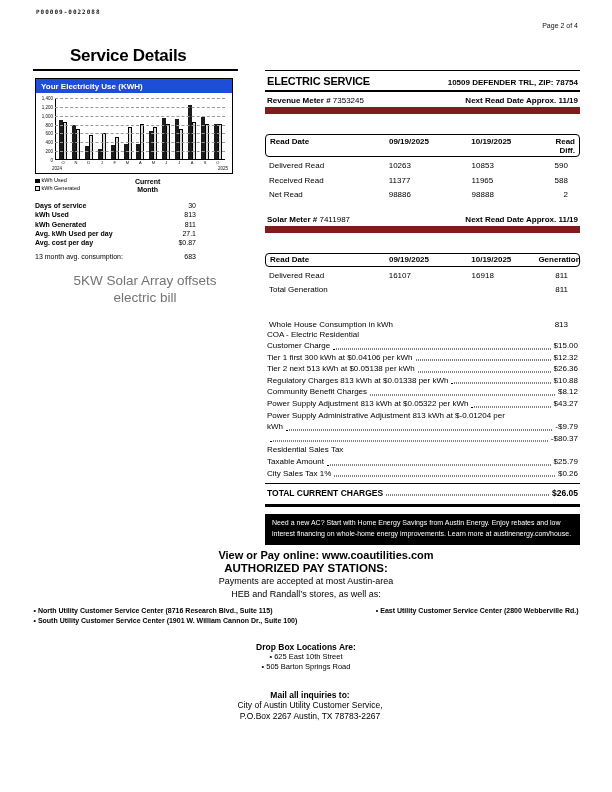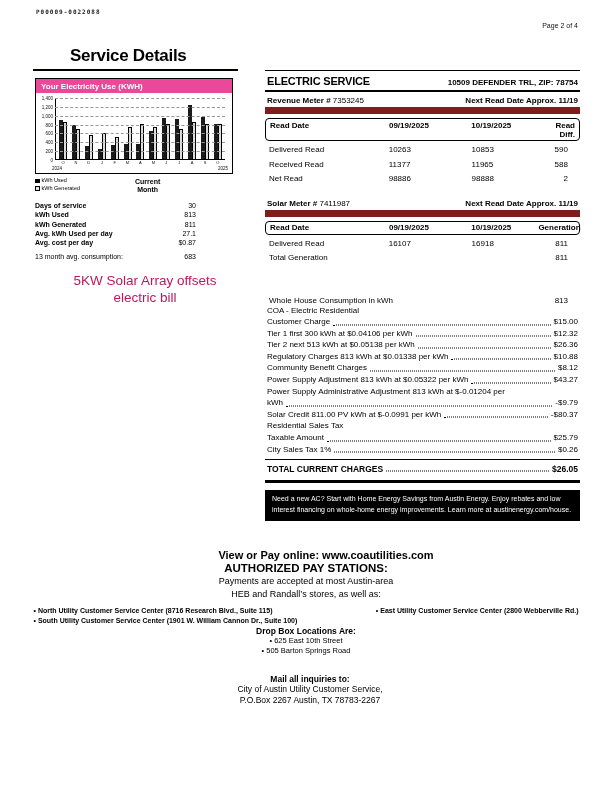--- a/index.html
+++ b/index.html
@@ -10,21 +10,21 @@
     font-size:6px; font-weight:bold; letter-spacing:1px; color:#222; }
   .page-label { position:absolute; top:22px; right:34px; font-size:7px; color:#111; }
 
   .doc-title { position:absolute; top:46px; left:70px; font-size:17px; font-weight:bold; letter-spacing:-0.3px; }
   .doc-title-rule { position:absolute; top:69px; left:33px; width:205px; height:2px; background:#000; }
 
   
   .left-col { position:absolute; left:35px; top:78px; width:198px; }
 
   .chart-card { border:1.5px solid #000; background:#fff; }
-  .chart-titlebar { background:#ec4899; color:#fff; font-size:8px; font-weight:bold; padding:2.5px 5px; }
+  .chart-titlebar { background:#1d4ed8; color:#fff; font-size:8px; font-weight:bold; padding:2.5px 5px; }
   .chart-body { position:relative; height:62px; margin:5px 7px 13px 19px; }
   .gridline { position:absolute; left:0; right:0; border-top:1px dashed #999; }
   .ylabel { position:absolute; right:100%; margin-right:2px; font-size:4.5px; transform:translateY(-50%); color:#111; }
   .bars { position:absolute; inset:0; display:flex; align-items:flex-end; justify-content:space-between;
     padding:0 3px; border-left:1px solid #000; border-bottom:1px solid #000; }
   .bar-group { position:relative; height:100%; display:flex; align-items:flex-end; }
   .bar { width:4px; }
   .bar.used { background:#1b1b1b; }
   .bar.gen { background:#dcdcdc; border:0.5px solid #000; border-bottom:none; }
   .xlabel { position:absolute; top:100%; left:50%; transform:translateX(-50%); margin-top:1px; font-size:4px; color:#111; }
@@ -53,46 +53,46 @@
   .es-header { display:flex; justify-content:space-between; align-items:baseline;
     border-top:1px solid #000; border-bottom:2px solid #000; padding:4px 2px 3px 2px; }
   .es-heading { font-size:11px; font-weight:bold; letter-spacing:-0.2px; }
   .es-address { font-size:8px; font-weight:bold; }
 
   .meter-line { display:flex; justify-content:space-between; font-size:8px; font-weight:bold;
     padding:4px 2px 2px 2px; border-bottom:7px solid #7f1d1d; }
   .meter-line .num { font-weight:normal; }
 
   .m-grid { display:grid; grid-template-columns:39% 27% 22% 12%; }
-  .m-headbox { border:1px solid #000; border-radius:4px; margin-top:4px; padding:1.5px 4px;
+  .m-headbox { border:1px solid #000; border-radius:4px; margin-top:20px; padding:1.5px 4px;
     font-size:8px; font-weight:bold; }
   .m-row { padding:1.5px 4px; font-size:8px; line-height:9px; margin-top:2.5px; }
   .c4 { text-align:right; }
   .m-row .c4 { padding-right:8px; }
 
   .meter-block { margin-bottom:10px; }
-  .whole-house { display:flex; justify-content:space-between; font-size:8px; padding:0 12px 0 4px; margin-top:32px; }
+  .whole-house { display:flex; justify-content:space-between; font-size:8px; padding:0 12px 0 4px; margin-top:24px; }
 
   .charges { font-size:8px; }
   .charge-row { display:flex; align-items:flex-end; line-height:11.6px; padding:0 2px; }
   .charge-label { white-space:nowrap; }
   .charge-leader { flex:1; border-bottom:1.3px dotted #000; margin:0 3px; transform:translateY(-2.5px); min-width:8px; }
   .total-row { display:flex; align-items:flex-end; font-weight:bold; font-size:8.5px;
     border-top:1px solid #000; border-bottom:3px solid #000; margin-top:4px; padding:4px 2px 6px 2px; }
 
   .promo-box { margin-top:7px; background:#000; color:#fff; font-size:7px; line-height:10.5px; padding:4px 7px 6px 7px; }
 
   
   .footer { position:absolute; left:0; top:549px; width:612px; text-align:center; }
   .pay-online { font-size:11px; font-weight:bold;padding-left:40px; }
   .pay-stations-heading { font-size:11.5px; font-weight:bold; margin-top:1px; }
   .pay-sub { font-size:9px; line-height:11px; margin-top:2px; }
   .stations { width:545px; margin:6px auto 0 auto; font-size:7px; font-weight:bold; text-align:left; line-height:10px; }
   .stations-row1 { display:flex; justify-content:space-between; }
-  .dropbox { }
+  .dropbox { margin-top:16px; }
   .dropbox-heading, .mail-heading { font-size:8.5px; font-weight:bold; }
   .dropbox-item, .mail-line { font-size:7.5px; line-height:9.5px; }
   .mail-block { margin-top:19px;margin-left:8px; }
   .mail-line { font-size:8.5px; line-height:10.5px; }
 </style>
 </head>
 <body>
 
 <div class="page">
 
@@ -233,21 +233,21 @@
           <span class="val">$0.87</span>
         </div>
         </div>
       <div class="stat-footer">
         <span>13 month avg. consumption:</span>
         <span>683</span>
       </div>
     </div>
   </div>
 
-  <div class="annotation" style="color: #be185d;">
+  <div class="annotation" style="color: #737373;">
     <div>5KW Solar Array offsets</div>
     <div>electric bill</div>
   </div>
 
   <div class="right-col">
     <div class="es-header">
       <span class="es-heading">ELECTRIC SERVICE</span>
       <span class="es-address">10509 DEFENDER TRL, ZIP: 78754</span>
     </div>
 
@@ -355,21 +355,20 @@
           <div class="charge-row no-amount">
           <span class="charge-label">Power Supply Administrative Adjustment 813 kWh at $-0.01204 per</span>
 
         </div>
           <div class="charge-row">
           <span class="charge-label">kWh</span>
           <span class="charge-leader"></span>
           <span class="charge-amount">-$9.79</span>
         </div>
           <div class="charge-row">
-          <span class="charge-label">Solar Credit 811.00 PV kWh at $-0.0991 per kWh</span>
           <span class="charge-leader"></span>
           <span class="charge-amount">-$80.37</span>
         </div>
           <div class="charge-row no-amount">
           <span class="charge-label">Residential Sales Tax</span>
 
         </div>
           <div class="charge-row">
           <span class="charge-label">Taxable Amount</span>
           <span class="charge-leader"></span>

